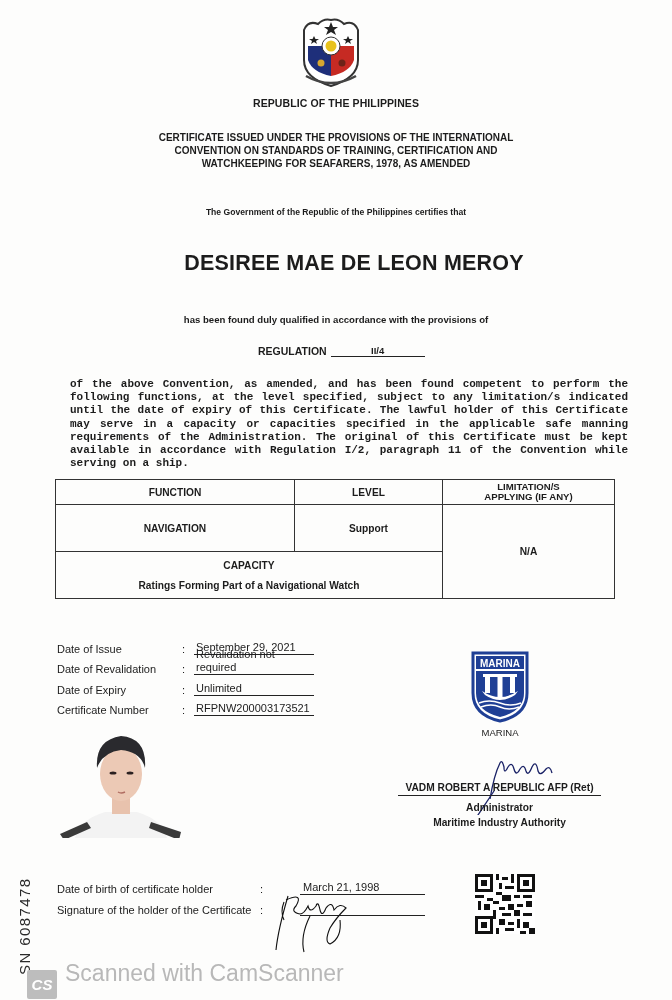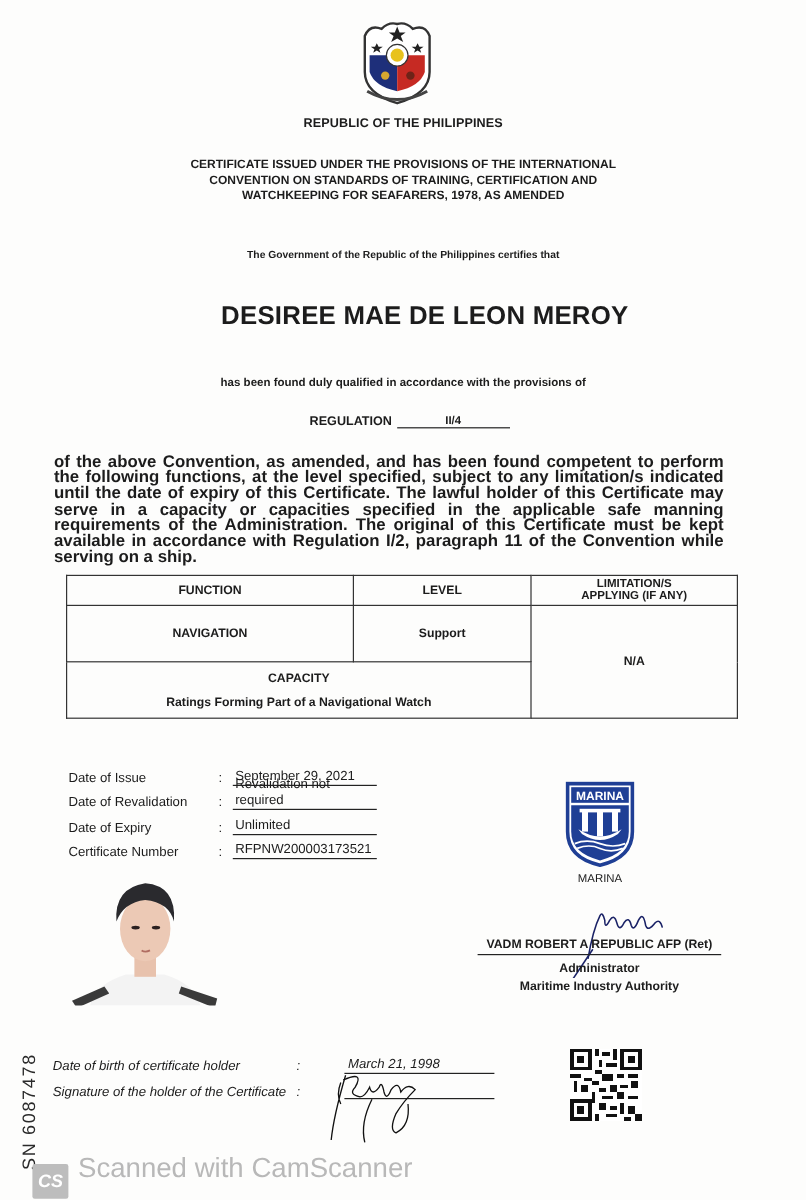--- a/index.html
+++ b/index.html
@@ -35,22 +35,22 @@
     }
     .regulation {
       position: absolute; left: 258px; top: 345px; font-weight: bold; font-size: 10.5px;
       display: flex; align-items: flex-end;
     }
     .regulation .reg-value {
       display: inline-block; width: 94px; border-bottom: 1px solid #222; text-align: center;
       margin-left: 4px; font-size: 9.5px; line-height: 11px;
     }
     .body-text {
-      position: absolute; left: 45px; width: 558px; top: 378px;
-      font-weight: bold; font-size: 14px; line-height: 13.2px; text-align: justify;
+      position: absolute; left: 70px; width: 558px; top: 378px;
+      font-weight: bold; font-size: 11px; line-height: 13.2px; text-align: justify; font-family: Liberation Mono, monospace;
     }
 
     table.func {
       position: absolute; left: 55px; top: 479px; width: 560px; height: 120px;
       border-collapse: collapse; font-size: 10.2px; font-weight: bold;
     }
     table.func td { border: 1px solid #333; text-align: center; vertical-align: middle; }
     .th-func { width: 239px; height: 25px; }
     .th-level { width: 148px; }
     .th-limit { font-size: 9.6px; line-height: 10px; }
@@ -76,21 +76,21 @@
     .admin-sig { position: absolute; left: 460px; top: 755px; width: 100px; height: 60px; }
 
     .photo { position: absolute; left: 55px; top: 728px; width: 132px; height: 110px; }
 
     .serial {
       position: absolute; left: 16px; top: 975px;
       transform-origin: left top; transform: rotate(-90deg);
       font-size: 15px; letter-spacing: 1.4px; color: #2a2a2a;
     }
 
-    .birth { position: absolute; left: 44px; top: 874px; font-size: 11px; font-style: italic; }
+    .birth { position: absolute; left: 57px; top: 874px; font-size: 11px; }
     .birth-row { display: flex; height: 21px; align-items: flex-end; }
     .birth-label { width: 203px; }
     .birth-colon { width: 12px; }
     .birth-value { width: 125px; border-bottom: 1px solid #222; padding-left: 3px; line-height: 13px; min-height: 14px; margin-left: 28px; }
     .holder-sig { position: absolute; left: 270px; top: 880px; width: 95px; height: 75px; }
 
     .qr { position: absolute; left: 475px; top: 873px; width: 60px; height: 62px; }
 
     .watermark {
       position: absolute; left: 27px; top: 947px; display: flex; align-items: center;

